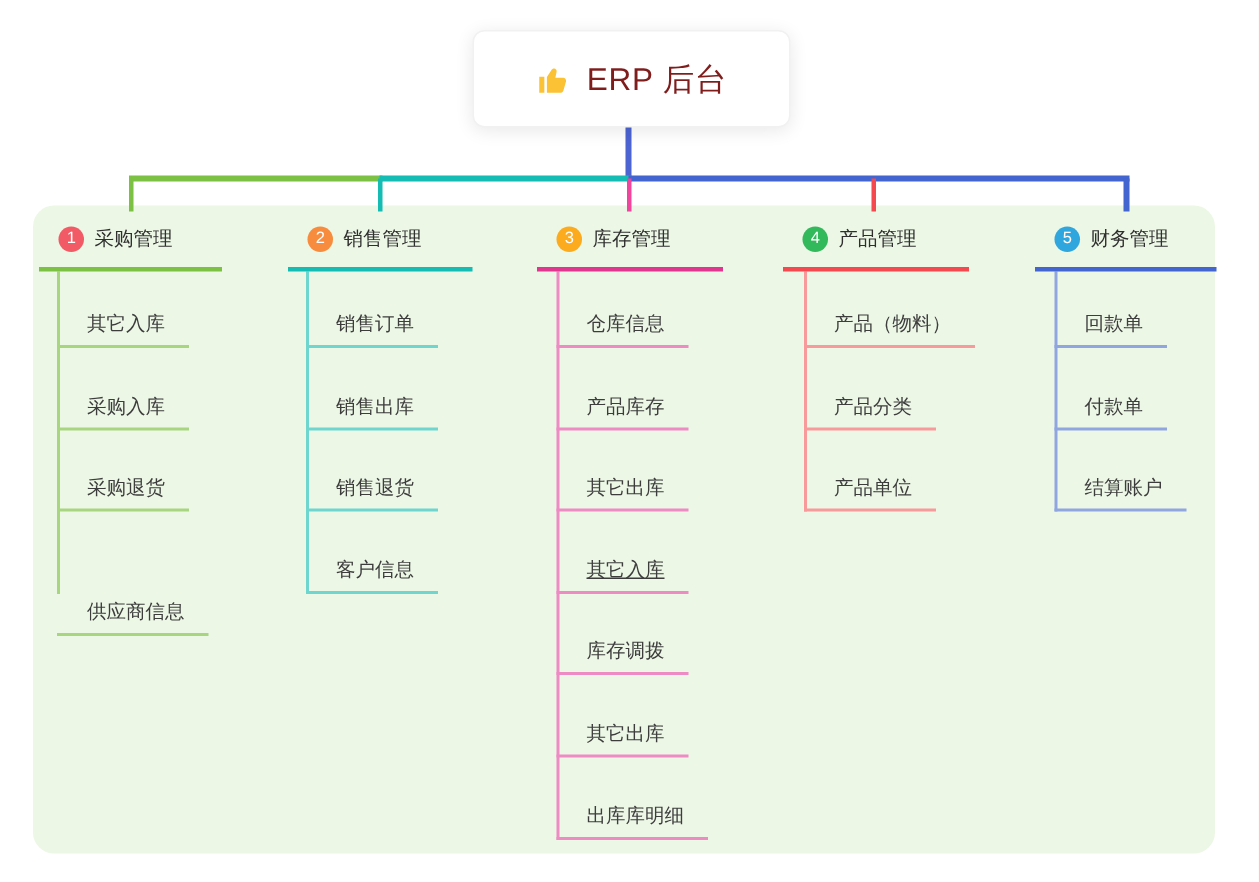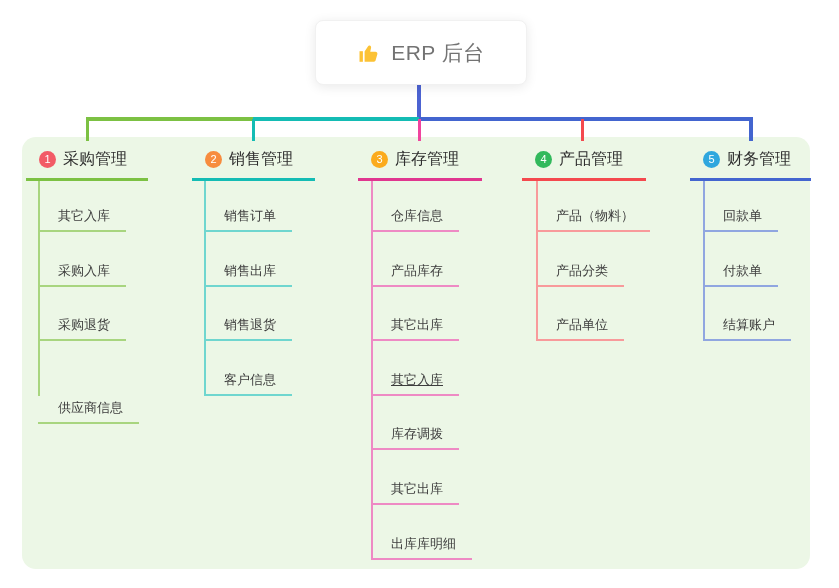--- a/index.html
+++ b/index.html
@@ -32,21 +32,21 @@
   .drop-3{left:418px;}
   .drop-4{left:581px;}
   .drop-5{left:749px;width:4px;}
 
   
   .branch-header{position:absolute;top:150px;height:31px;box-sizing:border-box;
                  display:flex;align-items:flex-start;gap:7px;padding-left:13px;
                  border-bottom:3.5px solid;z-index:3;}
   .badge{width:17px;height:17px;border-radius:50%;color:#fff;font-size:11px;
          line-height:17px;text-align:center;flex:0 0 auto;margin-top:1px;}
-  .branch-label{font-size:16px;line-height:18px;color:#2f2f2f;white-space:nowrap;}
+  .branch-label{font-size:13px;line-height:18px;color:#2f2f2f;white-space:nowrap;}
 
   .vline{position:absolute;width:2px;z-index:2;}
 
   .child{position:absolute;font-size:13px;color:#3d3d3d;line-height:15px;
          padding:4px 16px 7px 20px;border-bottom:2px solid;white-space:nowrap;
          z-index:3;}
 </style>
 </head>
 <body>
 
@@ -62,21 +62,21 @@
   <div class="conn drop drop-2" style="background: rgb(20, 188, 180);"></div>
   <div class="conn drop drop-3" style="background: rgb(240, 68, 158);"></div>
   <div class="conn drop drop-4" style="background: rgb(244, 73, 78);"></div>
   <div class="conn drop drop-5" style="background: rgb(67, 101, 207);"></div>
 
   <div class="root-card">
     <svg class="thumb-icon" viewBox="0 0 24 24">
       <path d="M2.5 10.2h3.4v10.6H2.5z" fill="#fcc235"></path>
       <path d="M7.6 20.8h8.9c1 0 1.85-.63 2.12-1.55l1.72-5.9c.37-1.27-.58-2.55-1.9-2.55h-5.2l.84-4.05c.2-.98-.44-1.95-1.42-2.13-.68-.13-1.38.17-1.76.78L7.6 10.4z" fill="#fcc235"></path>
     </svg>
-    <span class="root-title" style="color: #737373;">ERP 后台</span>
+    <span class="root-title" style="color: #7f1d1d;">ERP 后台</span>
   </div>
 
   <div id="branches">
       <div class="branch-header" style="left: 26px; width: 122px; border-bottom-color: rgb(124, 193, 67);">
         <span class="badge" style="background: rgb(242, 91, 102);">1</span>
         <span class="branch-label">采购管理</span>
       </div>
       <div class="vline" style="left: 38px; top: 181px; height: 214.8px; background: rgb(168, 213, 127);"></div>
       <div class="child" style="left: 38px; top: 204px; border-bottom-color: rgb(168, 213, 127);">其它入库</div>
       <div class="child" style="left: 38px; top: 258.6px; border-bottom-color: rgb(168, 213, 127);">采购入库</div>

